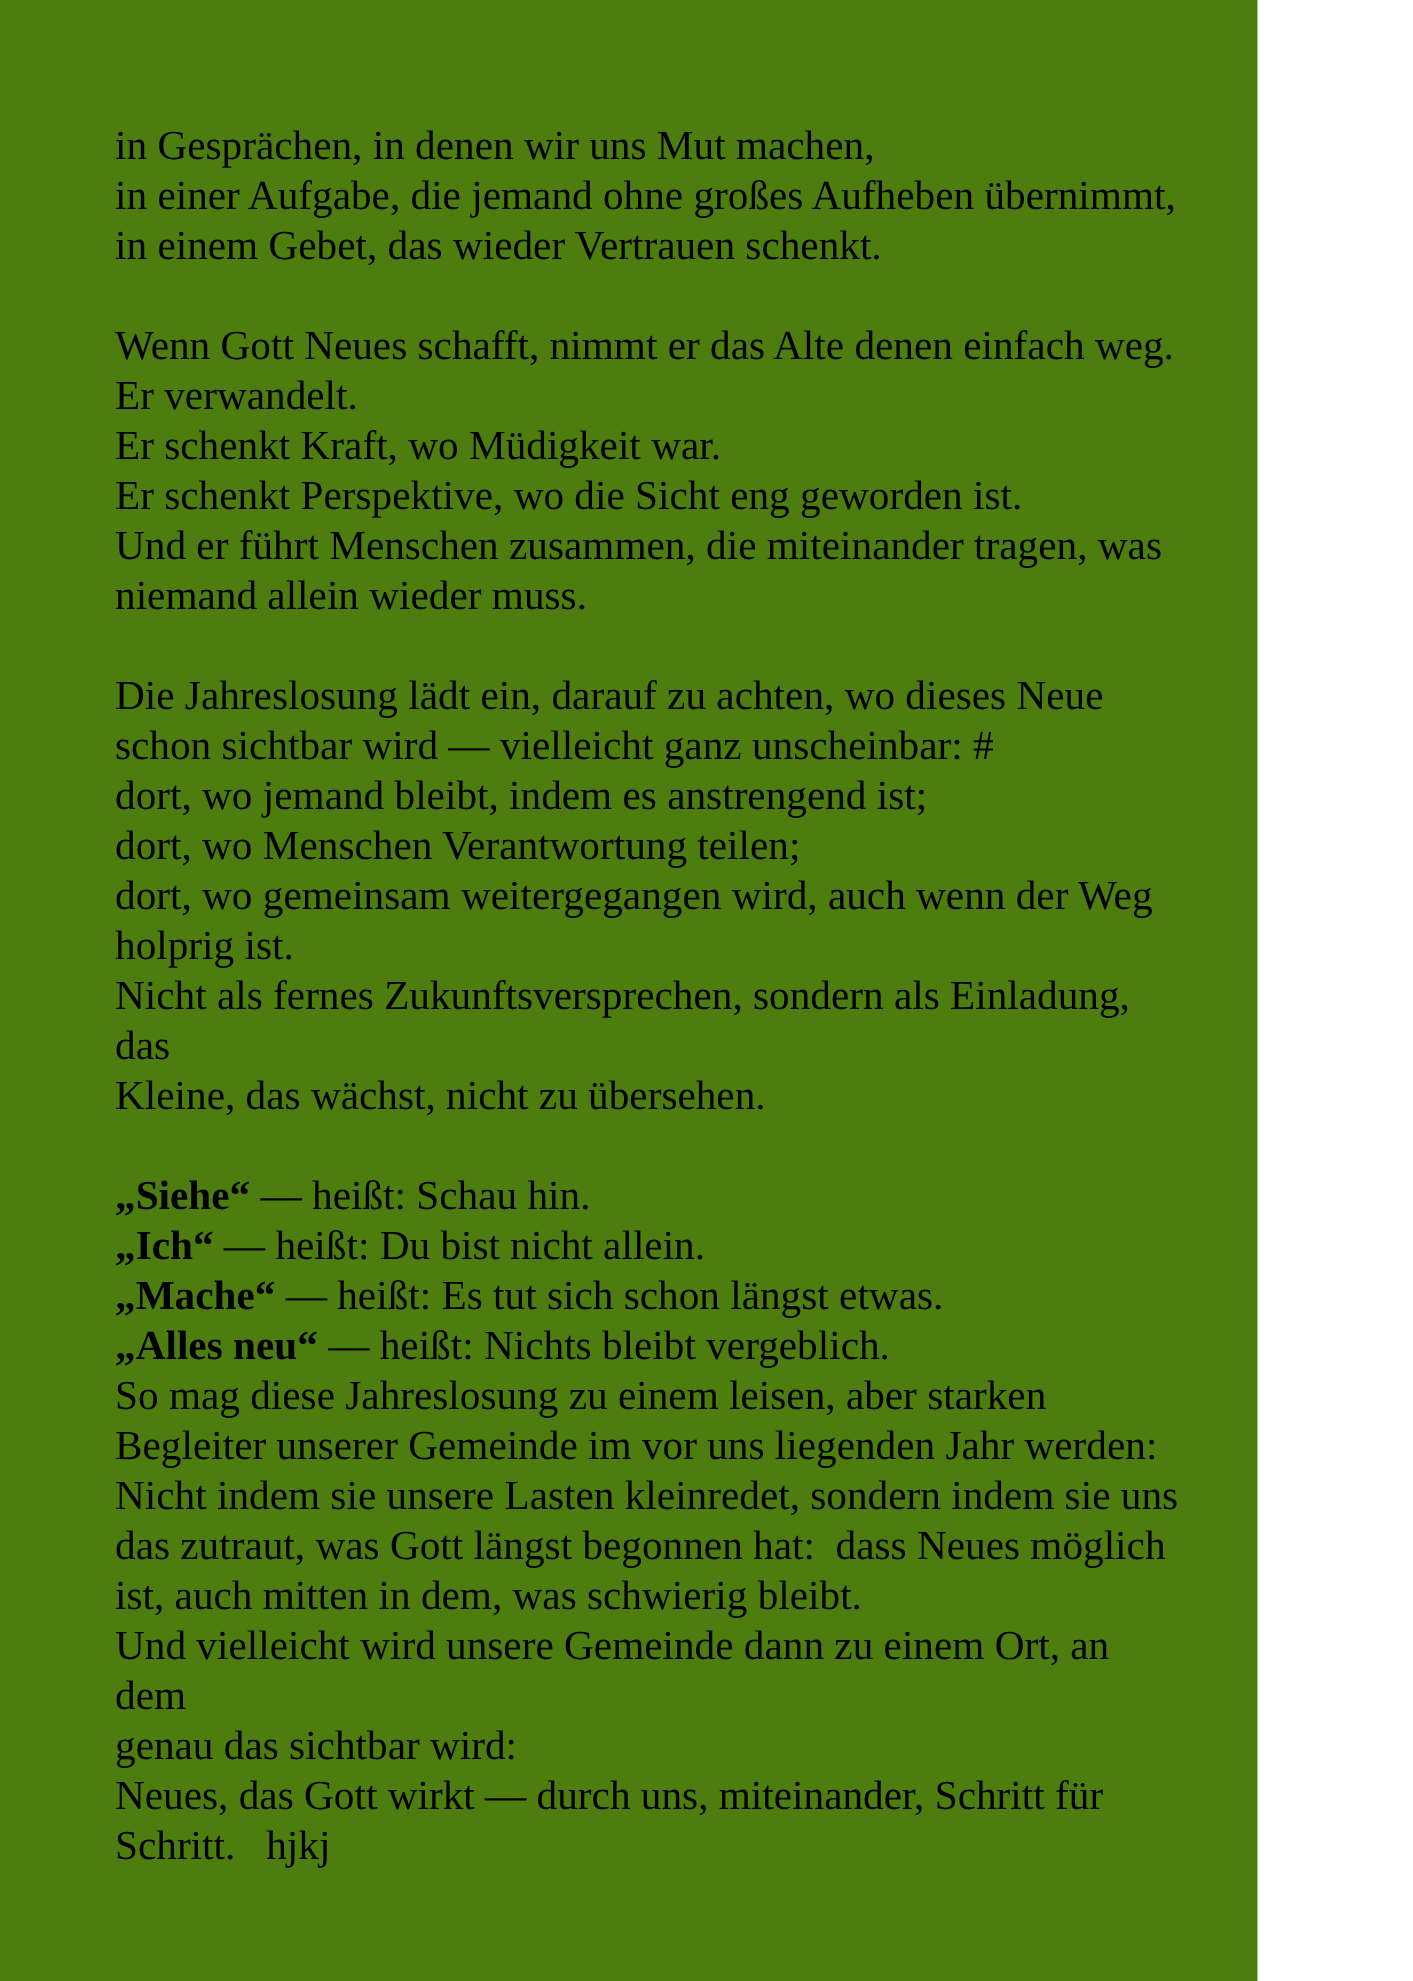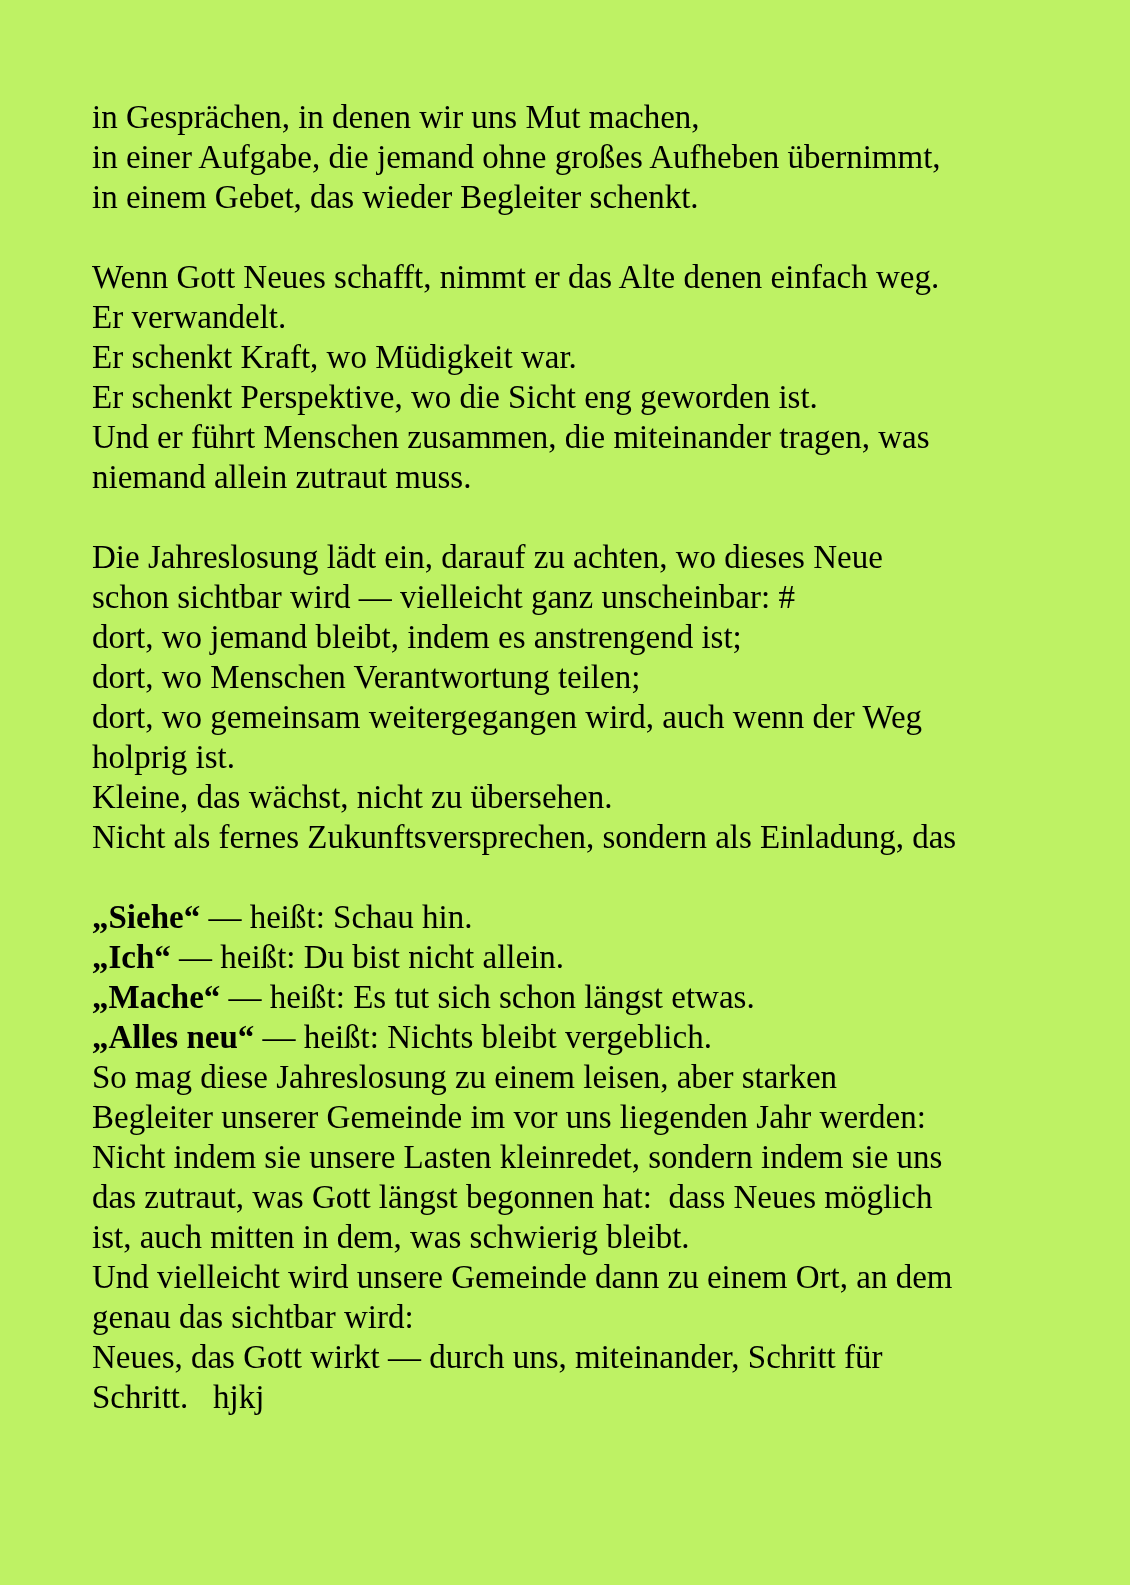--- a/index.html
+++ b/index.html
@@ -2,23 +2,23 @@
 <html><head>
 <meta charset="utf-8">
 <style>
   html, body {
     margin: 0;
     padding: 0;
     background: #ffffff;
   }
   .page {
     position: relative;
-    width: 1130px;
+    width: 1006px;
     height: 1585px;
-    background: #bef264;
+    background: #4d7c0f;
     overflow: hidden;
     box-sizing: border-box;
     padding: 97px 55px 0 92px;
     font-family: "Liberation Serif", "DejaVu Serif", serif;
     font-size: 33px;
     line-height: 40px;
     color: #000000;
   }
   .paragraph {
     margin: 0 0 40px 0;
@@ -35,39 +35,39 @@
   }
 </style>
 </head>
 <body>
 
 <div class="page">
   <div id="document-text">
       <div class="paragraph">
         <div class="line"><span class="seg">in Gesprächen, in denen wir uns Mut machen,</span></div>
         <div class="line"><span class="seg">in einer Aufgabe, die jemand ohne großes Aufheben übernimmt,</span></div>
-        <div class="line"><span class="seg">in einem Gebet, das wieder Begleiter schenkt.</span></div>
+        <div class="line"><span class="seg">in einem Gebet, das wieder Vertrauen schenkt.</span></div>
       </div>
       <div class="paragraph">
         <div class="line"><span class="seg">Wenn Gott Neues schafft, nimmt er das Alte denen einfach weg.</span></div>
         <div class="line"><span class="seg">Er verwandelt.</span></div>
         <div class="line"><span class="seg">Er schenkt Kraft, wo Müdigkeit war.</span></div>
         <div class="line"><span class="seg">Er schenkt Perspektive, wo die Sicht eng geworden ist.</span></div>
         <div class="line"><span class="seg">Und er führt Menschen zusammen, die miteinander tragen, was</span></div>
-        <div class="line"><span class="seg">niemand allein zutraut muss.</span></div>
+        <div class="line"><span class="seg">niemand allein wieder muss.</span></div>
       </div>
       <div class="paragraph">
         <div class="line"><span class="seg">Die Jahreslosung lädt ein, darauf zu achten, wo dieses Neue</span></div>
         <div class="line"><span class="seg">schon sichtbar wird — vielleicht ganz unscheinbar: #</span></div>
         <div class="line"><span class="seg">dort, wo jemand bleibt, indem es anstrengend ist;</span></div>
         <div class="line"><span class="seg">dort, wo Menschen Verantwortung teilen;</span></div>
         <div class="line"><span class="seg">dort, wo gemeinsam weitergegangen wird, auch wenn der Weg</span></div>
         <div class="line"><span class="seg">holprig ist.</span></div>
+        <div class="line"><span class="seg">Nicht als fernes Zukunftsversprechen, sondern als Einladung, das</span></div>
         <div class="line"><span class="seg">Kleine, das wächst, nicht zu übersehen.</span></div>
-        <div class="line"><span class="seg">Nicht als fernes Zukunftsversprechen, sondern als Einladung, das</span></div>
       </div>
       <div class="paragraph">
         <div class="line"><span class="seg-bold">„Siehe“</span><span class="seg"> — heißt: Schau hin.</span></div>
         <div class="line"><span class="seg-bold">„Ich“</span><span class="seg"> — heißt: Du bist nicht allein.</span></div>
         <div class="line"><span class="seg-bold">„Mache“</span><span class="seg"> — heißt: Es tut sich schon längst etwas.</span></div>
         <div class="line"><span class="seg-bold">„Alles neu“</span><span class="seg"> — heißt: Nichts bleibt vergeblich.</span></div>
         <div class="line"><span class="seg">So mag diese Jahreslosung zu einem leisen, aber starken</span></div>
         <div class="line"><span class="seg">Begleiter unserer Gemeinde im vor uns liegenden Jahr werden:</span></div>
         <div class="line"><span class="seg">Nicht indem sie unsere Lasten kleinredet, sondern indem sie uns</span></div>
         <div class="line"><span class="seg">das zutraut, was Gott längst begonnen hat:  dass Neues möglich</span></div>

